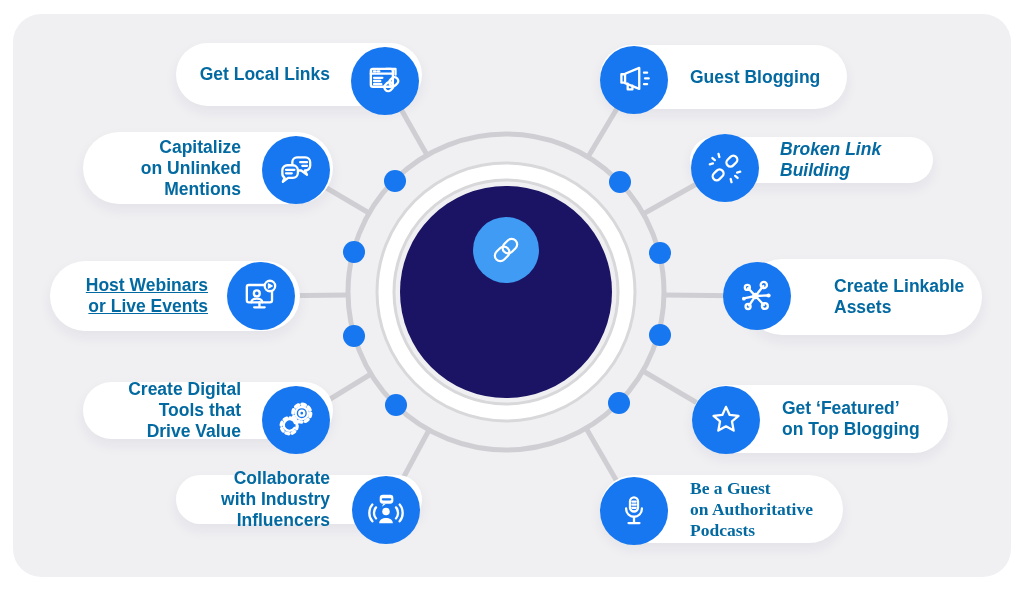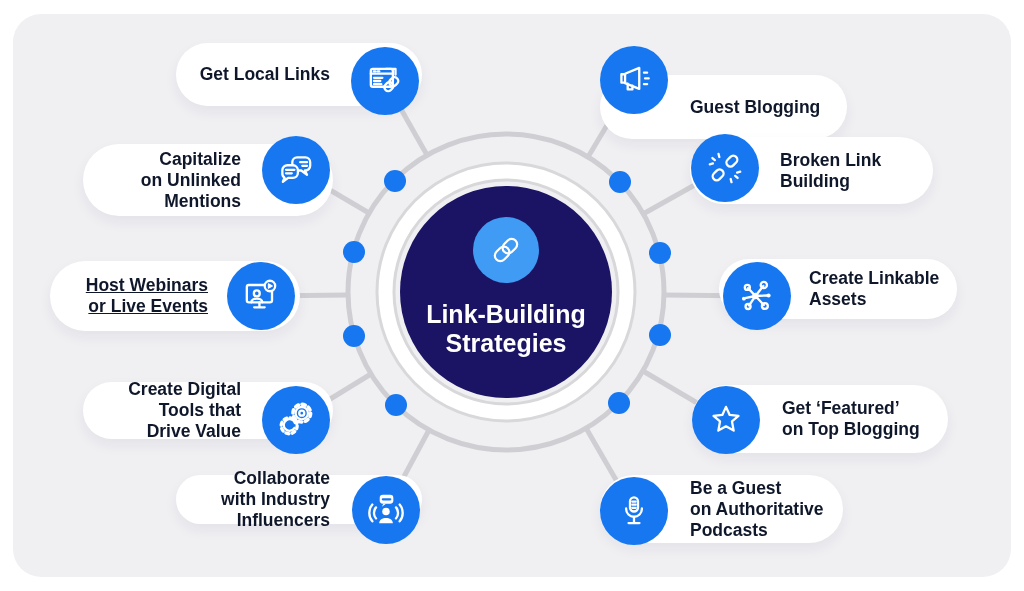--- a/index.html
+++ b/index.html
@@ -10,51 +10,51 @@
   svg.bg { position:absolute; left:0; top:0; width:1024px; height:591px; }
   .connector { stroke:#cfcfd3; stroke-width:5; fill:none; }
   .orbit { stroke:#cfcfd3; stroke-width:5; fill:none; }
   .ring-white { stroke:#ffffff; stroke-width:17; fill:none; }
   .ring-edge { stroke:#d8d8db; stroke-width:3; fill:none; }
   .dot { fill:#1677f0; }
 
   .pill { position:absolute; background:#ffffff; border-radius:999px;
           box-shadow:0 6px 14px rgba(25,25,70,0.06);
           display:flex; align-items:center;
-          color:#0f172a; font-weight:700; font-size:17.5px; line-height:21px;
+          color:#0369a1; font-weight:700; font-size:17.5px; line-height:21px;
           white-space:pre-line; }
   .pill.left  { justify-content:flex-end; text-align:right; padding:0 92px 0 20px; }
   .pill.right { justify-content:flex-start; text-align:left; padding:0 16px 0 90px; }
 
   .icon-circle { position:absolute; width:68px; height:68px; border-radius:50%;
                  background:#1677f0; display:flex; align-items:center; justify-content:center; }
   .icon-circle svg { width:42px; height:42px; }
   .g { stroke:#ffffff; stroke-width:2.2; fill:none; stroke-linecap:round; stroke-linejoin:round; }
 
   
   .pill.l1 { left:176px; top:43px;  width:246px; height:63px; }
   .ic.l1   { left:351px; top:47px; }
-  .pill.l2 { left:83px;  top:132px; width:250px; height:72px;margin-top:12px; }
+  .pill.l2 { left:83px;  top:132px; width:250px; height:72px; }
   .ic.l2   { left:262px; top:136px; }
   .pill.l3 { left:50px;  top:261px; width:250px; height:70px;text-decoration:underline; }
   .ic.l3   { left:227px; top:262px; }
   .pill.l4 { left:83px;  top:382px; width:250px; height:57px; }
   .ic.l4   { left:262px; top:386px; }
   .pill.l5 { left:176px; top:475px; width:246px; height:49px; }
   .ic.l5   { left:352px; top:476px; }
   
-  .pill.r1 { left:600px; top:45px;  width:247px; height:64px;margin-top:30px; }
+  .pill.r1 { left:600px; top:45px;  width:247px; height:64px; }
   .ic.r1   { left:600px; top:46px; }
-  .pill.r2 { left:690px; top:137px; width:243px; height:67px; }
+  .pill.r2 { left:690px; top:137px; width:243px; height:46px;font-style:italic; }
   .ic.r2   { left:691px; top:134px; }
-  .pill.r3 { left:719px; top:259px; width:238px; height:60px; }
+  .pill.r3 { left:744px; top:259px; width:238px; height:76px; }
   .ic.r3   { left:723px; top:262px; }
   .pill.r4 { left:692px; top:385px; width:256px; height:68px; }
   .ic.r4   { left:692px; top:386px; }
-  .pill.r5 { left:600px; top:475px; width:243px; height:68px; }
+  .pill.r5 { left:600px; top:475px; width:243px; height:68px;font-family:Liberation Serif, serif; }
   .ic.r5   { left:600px; top:477px; }
 
   
   .center-circle { position:absolute; left:400px; top:186px; width:212px; height:212px;
                    border-radius:50%; background:#1b1464;
                    display:flex; flex-direction:column; align-items:center;
                    padding-top:31px; }
   .center-icon { width:66px; height:66px; border-radius:50%; background:#3f9bf4;
                  display:flex; align-items:center; justify-content:center; }
   .center-icon svg { width:40px; height:40px; }
@@ -225,15 +225,13 @@
 
 <div class="center-circle">
   <div class="center-icon">
     <svg viewBox="0 0 40 40" class="g" stroke-width="3">
       <g transform="rotate(-45 20 20)">
         <rect x="6.5" y="14.5" width="16" height="11" rx="5.5"></rect>
         <rect x="17.5" y="14.5" width="16" height="11" rx="5.5"></rect>
       </g>
     </svg>
   </div>
-  <div class="center-title">Link-Building
-Strategies</div>
 </div>
 
 </body></html>

